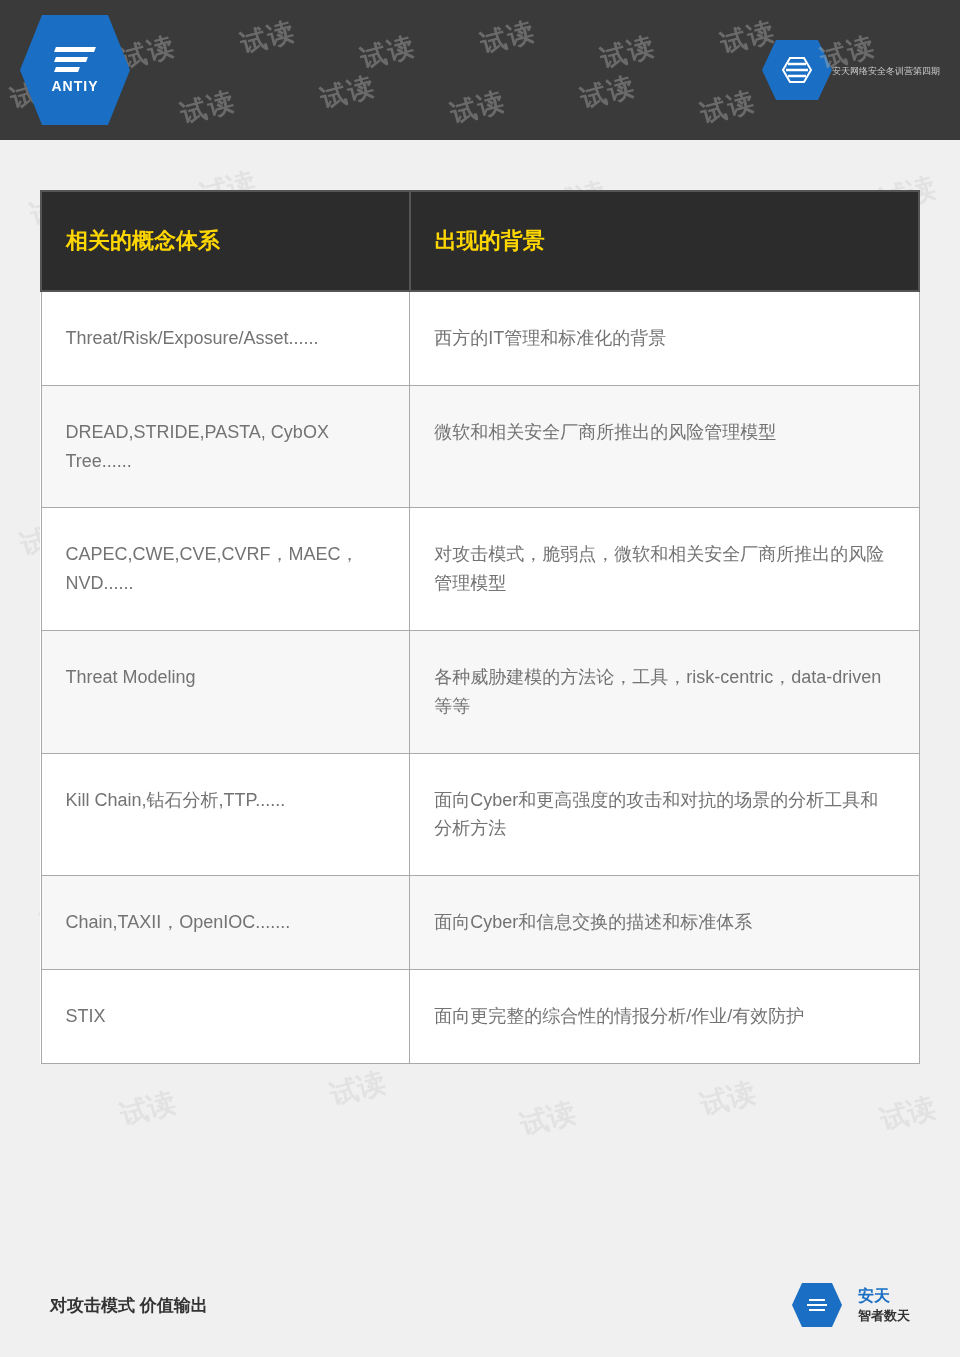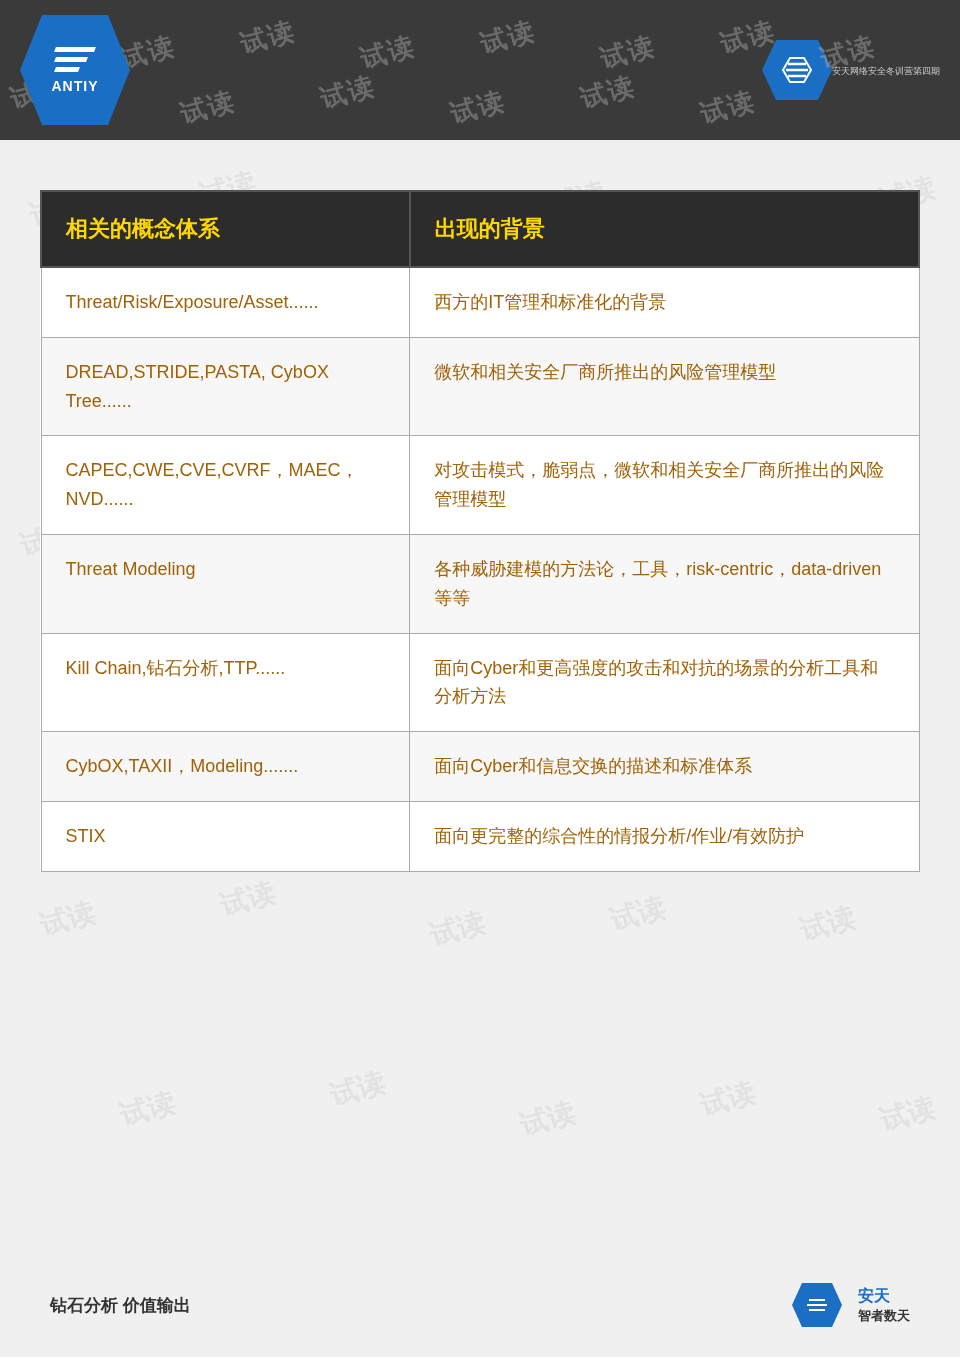--- a/index.html
+++ b/index.html
@@ -127,31 +127,31 @@
 
     
     .main-table {
       width: 100%;
       border-collapse: collapse;
     }
 
     .main-table th {
       background: #2c2c2c;
       color: #ffd700;
-      padding: 22px 24px;
+      padding: 34px 24px;
       font-size: 22px;
       font-weight: bold;
       text-align: left;
       border: 2px solid #555;
     }
 
     .main-table td {
-      padding: 20px 24px;
+      padding: 32px 24px;
       font-size: 18px;
-      color: #a16207;
+      color: #737373;
       border: 1.5px solid #aaa;
       vertical-align: top;
       line-height: 1.6;
       margin-top: 19px;
     }
 
     .main-table tr:nth-child(even) td {
       background: #f7f7f7;
     }
     .main-table tr:nth-child(odd) td {
@@ -320,33 +320,33 @@
         </tr>
         <tr>
           <td class="col-left">Threat Modeling</td>
           <td class="col-right">各种威胁建模的方法论，工具，risk-centric，data-driven等等</td>
         </tr>
         <tr>
           <td class="col-left">Kill Chain,钻石分析,TTP......</td>
           <td class="col-right">面向Cyber和更高强度的攻击和对抗的场景的分析工具和分析方法</td>
         </tr>
         <tr>
-          <td class="col-left">CybOX,TAXII，Modeling.......</td>
+          <td class="col-left">Chain,TAXII，OpenIOC.......</td>
           <td class="col-right">面向Cyber和信息交换的描述和标准体系</td>
         </tr>
         <tr>
           <td class="col-left">STIX</td>
           <td class="col-right">面向更完整的综合性的情报分析/作业/有效防护</td>
         </tr>
       </tbody>
   </table>
 </div>
 
 <div class="footer" style="z-index:2;">
-  <div class="footer-left">钻石分析 价值输出</div>
+  <div class="footer-left">对攻击模式 价值输出</div>
   <div class="footer-right">
     <div class="footer-logo-shape">
       <svg width="28" height="24" viewBox="0 0 28 24">
         <line x1="6" y1="7" x2="22" y2="7" stroke="white" stroke-width="2"></line>
         <line x1="4" y1="12" x2="24" y2="12" stroke="white" stroke-width="2"></line>
         <line x1="6" y1="17" x2="22" y2="17" stroke="white" stroke-width="2"></line>
       </svg>
     </div>
     <div style="display:flex;flex-direction:column;align-items:flex-start;">
       <span style="color:#1a6fc4;font-weight:bold;font-size:16px;">安天</span>

